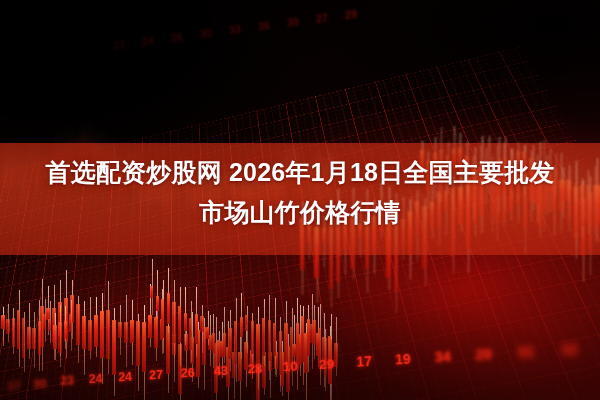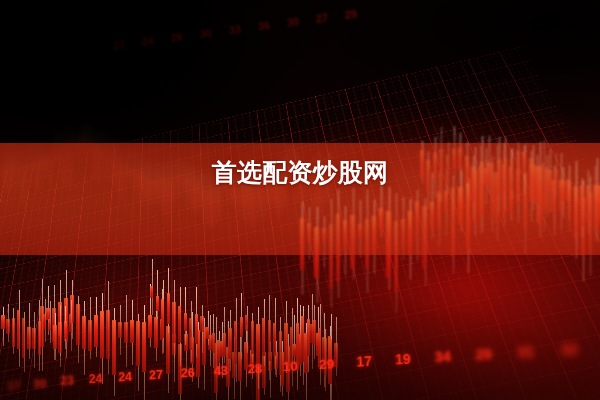--- a/index.html
+++ b/index.html
@@ -677,16 +677,17 @@
         <span style="margin-left: 24.986px; font-size: 14.58px; filter: blur(2.29px); opacity: 0.81; transform: translateY(-7.7px);">29</span>
         <span style="margin-left: 25.885px; font-size: 14.8px; filter: blur(3.11px); opacity: 0.74; transform: translateY(-8.3px);">31</span>
         <span style="margin-left: 26.784px; font-size: 15.02px; filter: blur(3.94px); opacity: 0.68; transform: translateY(-8.8px);">32</span>
       </div>
   </div>
 
   <div class="title-band"></div>
   <div class="title-band2"></div>
 
   <div class="title">
-    <span class="line">首选配资炒股网</span>
+    <span class="line">首选配资炒股网 2026年1月18日全国主要批发</span>
+    <span class="line">市场山竹价格行情</span>
   </div>
 
 </div>
 
 </body></html>

